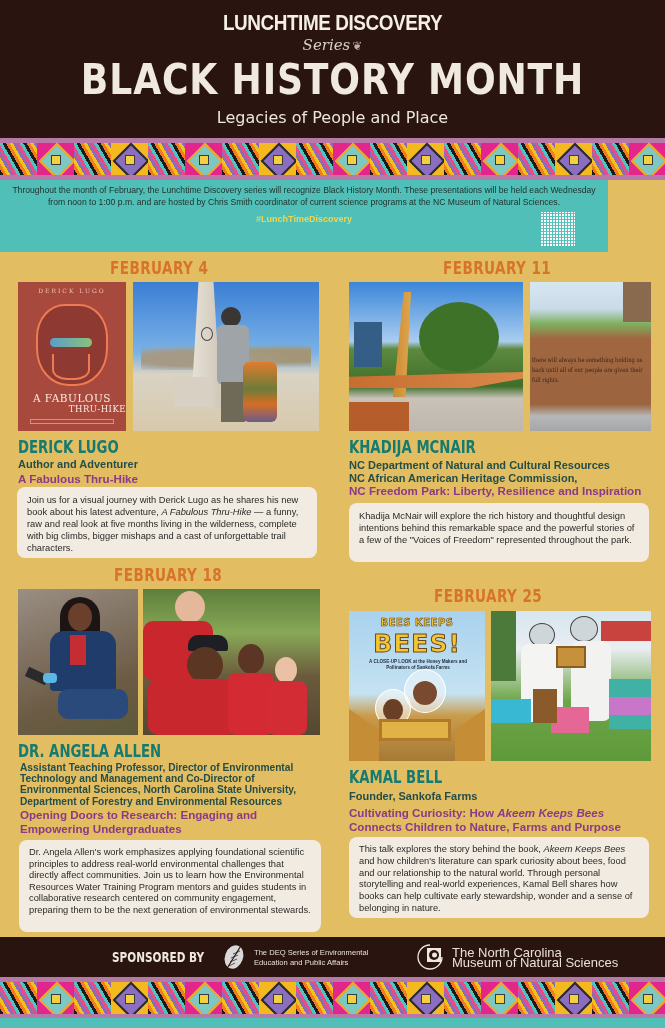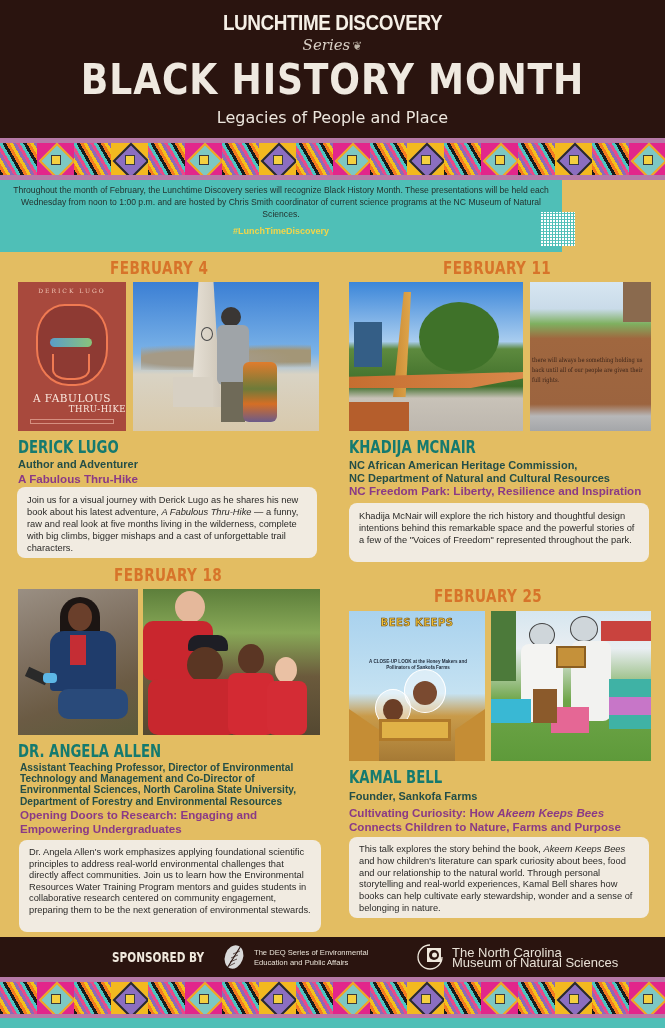--- a/index.html
+++ b/index.html
@@ -14,21 +14,21 @@
 .pattern{position:absolute;left:0;width:665px;height:42px;background:#c77bb8;overflow:hidden}
 .pattern .strip{position:absolute;left:0;top:5px;width:100%;height:32px;display:flex}
 .pattern .edge{position:absolute;left:0;width:100%;height:5px;background:#b67aa8}
 .tile{width:37px;height:32px;flex:none;position:relative}
 .tile.a{background:repeating-linear-gradient(60deg,#1b1b1b 0 3px,#f47b20 3px 6px,#f3c11c 6px 9px,#8d6bb5 9px 12px,#e94a8a 12px 15px,#4ec3c0 15px 18px)}
 .tile.b{background:#e2268b}
 .tile.c{background:#f3b91f}
 .tile.b::before,.tile.c::before{content:"";position:absolute;left:7px;top:5px;width:22px;height:22px;transform:rotate(45deg);border:2px solid #f6a321;background:#7dc8c3}
 .tile.c::before{border-color:#2a2a2a;background:#8b6ec0}
 .tile.b::after,.tile.c::after{content:"";position:absolute;left:14px;top:12px;width:8px;height:8px;background:#f4d03f;border:1px solid #3a3a3a}
-.intro{position:absolute;left:0;top:180px;width:562px;height:72px;background:#4fbfb7;text-align:center;color:#203a3a}
+.intro{position:absolute;left:0;top:180px;width:608px;height:72px;background:#4fbfb7;text-align:center;color:#203a3a}
 .intro p{font-size:8.6px;line-height:12px;padding:4px 10px 0;color:#23332f}
 .intro .link{display:inline-block;margin-top:5px;font-size:9px;color:#ffffff;text-decoration:underline;text-underline-offset:1px}
 .intro .tag{display:block;font-size:9px;color:#f2d54a;margin-top:6px;font-weight:bold}
 .qr{position:absolute;left:541px;top:212px;width:34px;height:34px;background:
 repeating-linear-gradient(0deg,transparent 0 2px,rgba(79,191,183,.9) 2px 3px),
 repeating-linear-gradient(90deg,#ffffff 0 2px,#4fbfb7 2px 3px,#ffffff 3px 5px,#4fbfb7 5px 6px);}
 .date{position:absolute;font-family:"DejaVu Sans",sans-serif;font-weight:bold;font-size:17px;color:#d7742a;transform:scaleX(0.8);transform-origin:left top;letter-spacing:0.5px;white-space:nowrap}
 .photo{position:absolute;overflow:hidden}
 .name{position:absolute;font-family:"DejaVu Sans",sans-serif;font-weight:bold;font-size:17px;color:#157a6f;transform:scaleX(0.78);transform-origin:left top;white-space:nowrap}
 .role{position:absolute;font-size:11px;font-weight:bold;color:#244e47;line-height:12.5px}
@@ -117,22 +117,22 @@
   <div style="position:absolute;left:44px;top:10px;width:18px;height:105px;background:linear-gradient(90deg,#c98a35,#e0a64a);clip-path:polygon(60% 0,100% 0,70% 100%,0 100%)"></div>
   <div style="position:absolute;left:0;top:90px;width:174px;height:16px;background:linear-gradient(90deg,#c66e30,#d9884a);clip-path:polygon(0 30%,100% 0,100% 40%,70% 100%,0 100%)"></div>
   <div style="position:absolute;left:0;top:120px;width:60px;height:29px;background:#b55e2c"></div>
 </div>
 <div class="photo" style="left:530px;top:282px;width:121px;height:149px;background:linear-gradient(180deg,#d7e6f1 0%,#c9dbe9 18%,#7fb060 28%,#a0673f 38%,#9c643f 82%,#b7b7b8 90%,#a4a6a9 100%)">
   <div style="position:absolute;left:93px;top:0;width:28px;height:40px;background:#8a6a4e"></div>
   <div style="position:absolute;left:2px;top:73px;width:118px;font-family:'DejaVu Serif',serif;font-size:6.3px;line-height:10px;color:#3a2318;transform:scaleX(0.82);transform-origin:left top;width:145px">there will always be something holding us back until all of our people are given their full rights.</div>
 </div>
 <div class="name" style="left:349px;top:437px">KHADIJA MCNAIR</div>
 <div class="role" style="left:349px;top:459px">
+    <div>NC Department of Natural and Cultural Resources</div>
     <div>NC African American Heritage Commission,</div>
-    <div>NC Department of Natural and Cultural Resources</div>
   </div>
 <div class="talk" style="left:349px;top:484px">NC Freedom Park: Liberty, Resilience and Inspiration</div>
 <div class="desc" style="left:349px;top:503px;width:300px;height:59px">Khadija McNair will explore the rich history and thoughtful design intentions behind this remarkable space and the powerful stories of a few of the "Voices of Freedom" represented throughout the park.</div>
 
 <div class="date" style="left:114px;top:565px">FEBRUARY 18</div>
 <div class="photo" style="left:18px;top:589px;width:120px;height:146px;background:linear-gradient(160deg,#9a8f83 0%,#7e6f5f 40%,#6b5b44 70%,#5c5a3a 100%)">
   <div style="position:absolute;left:42px;top:8px;width:40px;height:60px;border-radius:20px 20px 6px 6px;background:#1c1513"></div>
   <div style="position:absolute;left:50px;top:14px;width:24px;height:28px;border-radius:50%;background:#6a3f2b"></div>
   <div style="position:absolute;left:32px;top:42px;width:66px;height:60px;border-radius:14px 14px 4px 4px;background:#1f3c6b"></div>
   <div style="position:absolute;left:52px;top:46px;width:16px;height:30px;background:#c52d34"></div>
@@ -152,20 +152,21 @@
   <div style="position:absolute;left:124px;top:92px;width:40px;height:54px;border-radius:8px;background:#d42c35"></div>
 </div>
 <div class="name" style="left:18px;top:741px">DR. ANGELA ALLEN</div>
 <div class="role" style="left:20px;top:762px;width:300px;font-size:10.2px;line-height:11.2px">Assistant Teaching Professor, Director of Environmental Technology and Management and Co-Director of Environmental Sciences, North Carolina State University, Department of Forestry and Environmental Resources</div>
 <div class="talk" style="left:20px;top:808px;width:300px">Opening Doors to Research: Engaging and Empowering Undergraduates</div>
 <div class="desc" style="left:19px;top:840px;width:302px;height:92px;padding-top:7px;line-height:11.6px">Dr. Angela Allen's work emphasizes applying foundational scientific principles to address real-world environmental challenges that directly affect communities. Join us to learn how the Environmental Resources Water Training Program mentors and guides students in collaborative research centered on community engagement, preparing them to be the next generation of environmental stewards.</div>
 
 <div class="date" style="left:434px;top:586px">FEBRUARY 25</div>
 <div class="photo" style="left:349px;top:611px;width:136px;height:150px;background:linear-gradient(180deg,#a9d2ee 0%,#c5e2f2 55%,#c99b4a 70%,#a67a35 100%)">
   <div style="position:absolute;top:6px;width:100%;text-align:center;font-family:'DejaVu Sans',sans-serif;font-weight:bold;font-size:10px;color:#f3c434;-webkit-text-stroke:0.6px #6a4a1a;letter-spacing:0.5px">BEES KEEPS</div>
+  <div style="position:absolute;top:18px;width:100%;text-align:center;font-family:'DejaVu Sans',sans-serif;font-weight:bold;font-size:25px;color:#f6c533;-webkit-text-stroke:1px #6a4a1a;letter-spacing:1px">BEES!</div>
   <div style="position:absolute;left:14px;top:48px;width:110px;text-align:center;font-size:4.6px;line-height:6px;color:#1f2a3a;font-weight:bold">A CLOSE-UP LOOK at the Honey Makers and Pollinators of Sankofa Farms</div>
   <div style="position:absolute;left:55px;top:58px;width:42px;height:44px;border-radius:50%;background:rgba(255,255,255,0.45);border:1px solid #fff"></div>
   <div style="position:absolute;left:64px;top:70px;width:24px;height:24px;border-radius:50%;background:#7a4a30"></div>
   <div style="position:absolute;left:26px;top:78px;width:36px;height:38px;border-radius:50%;background:rgba(255,255,255,0.5);border:1px solid #fff"></div>
   <div style="position:absolute;left:34px;top:88px;width:20px;height:22px;border-radius:50%;background:#6b3e26"></div>
   <div style="position:absolute;left:30px;top:108px;width:72px;height:22px;background:#e0b247;border:3px solid #b07a2a"></div>
   <div style="position:absolute;left:0;top:98px;width:30px;height:52px;background:#c58d35;clip-path:polygon(0 0,100% 40%,100% 100%,0 100%)"></div>
   <div style="position:absolute;left:106px;top:98px;width:30px;height:52px;background:#c58d35;clip-path:polygon(0 40%,100% 0,100% 100%,0 100%)"></div>
 </div>
 <div class="photo" style="left:491px;top:611px;width:160px;height:150px;background:linear-gradient(180deg,#d6e6ef 0%,#e9eef2 25%,#6ea548 60%,#5e9a3a 100%)">

